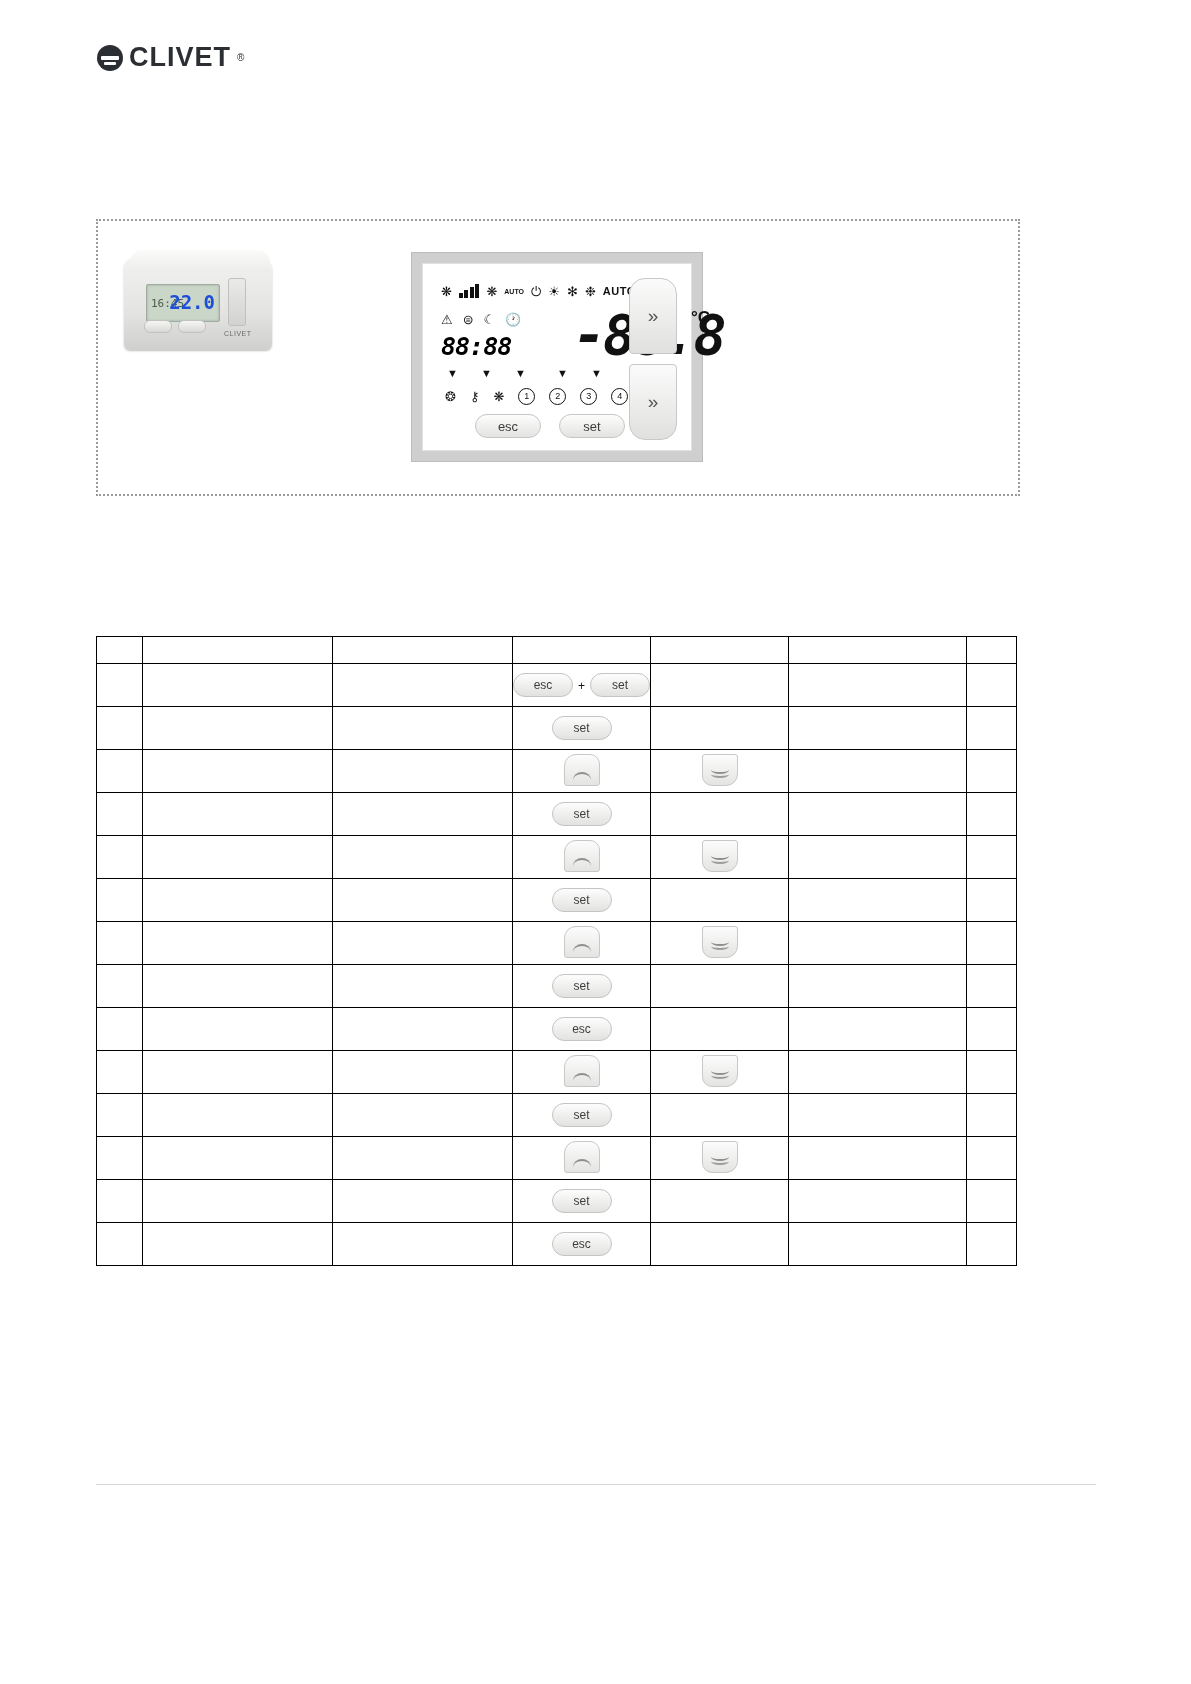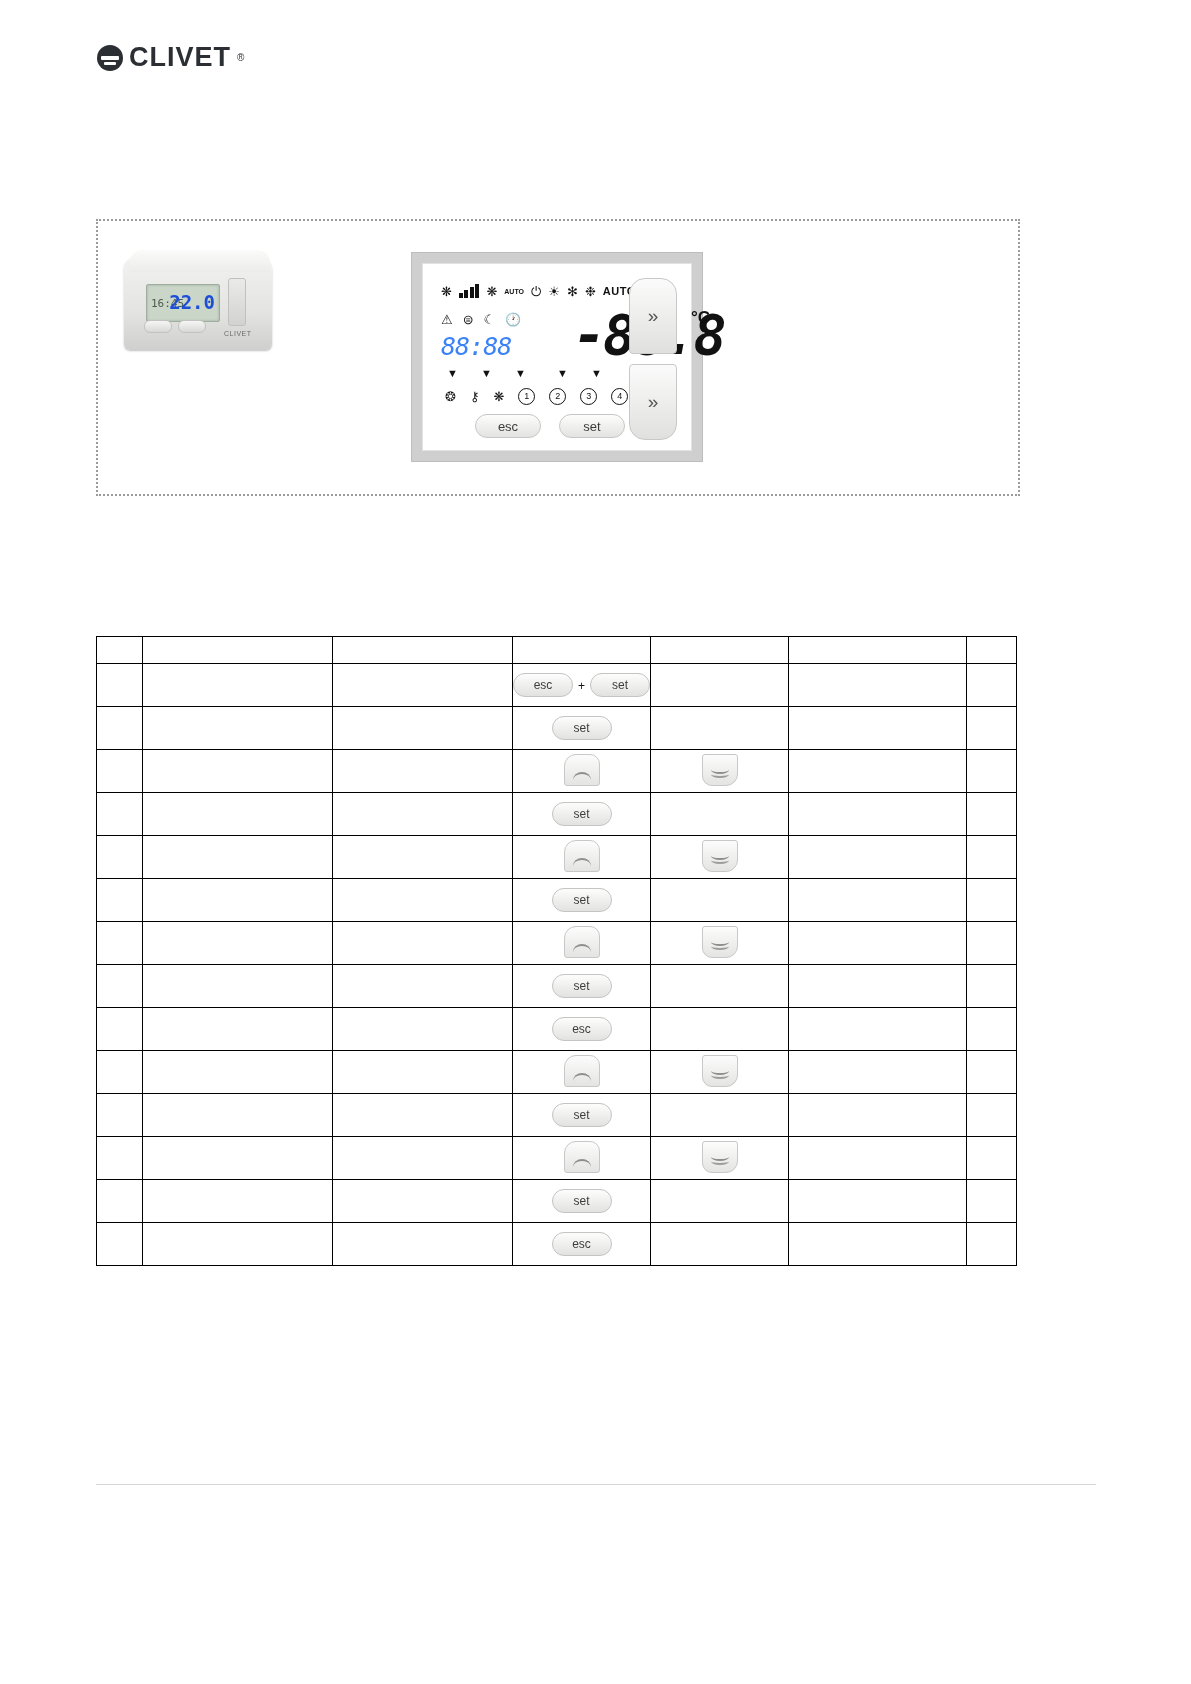--- a/index.html
+++ b/index.html
@@ -114,21 +114,21 @@
   .auto-lbl{font-size:7px;font-weight:bold;color:#111;}
   .auto-big{font-size:11px;font-weight:bold;color:#111;letter-spacing:.5px;}
 
   .lcd-row2{
     position:absolute;left:18px;top:44px;width:130px;height:22px;
     display:flex;align-items:center;gap:10px;
   }
   .lcd-clock{
     position:absolute;left:18px;top:68px;
     font-family:"DejaVu Sans Mono", monospace;
-    font-size:25px;font-weight:normal;color:#3b82f6;letter-spacing:-1px;
+    font-size:25px;font-weight:bold;color:#000000;letter-spacing:-1px;
     font-style:italic;
   }
   .lcd-temp{
     position:absolute;left:150px;top:44px;
     font-family:"DejaVu Sans Mono", monospace;
     font-size:55px;font-weight:bold;color:#111;letter-spacing:-3px;
     font-style:italic;line-height:1;
   }
   .lcd-unit{
     position:absolute;left:268px;top:44px;font-size:17px;font-weight:bold;color:#111;

